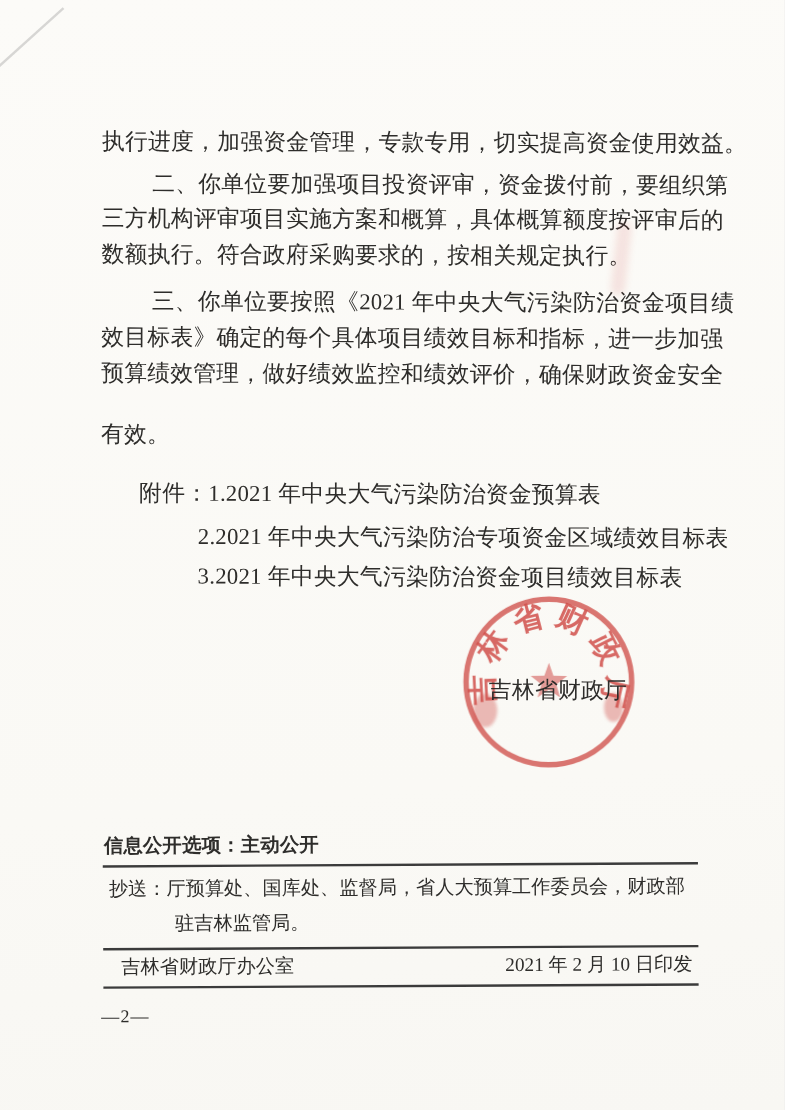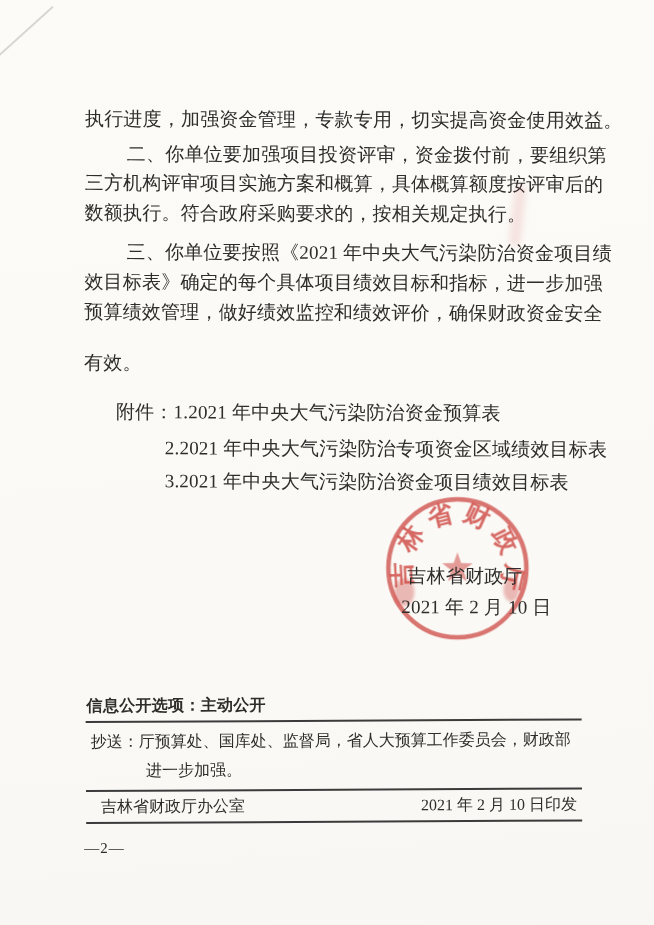--- a/index.html
+++ b/index.html
@@ -58,28 +58,27 @@
         <path id="sealArc" d="M 33.4 94.9 A 47 47 0 1 1 118.6 94.9" fill="none"></path>
       </defs>
       <circle class="seal-ring" cx="76" cy="75" r="69"></circle>
       <text class="seal-text"><textPath href="#sealArc" startOffset="2">吉林省财政厅</textPath></text>
       <polygon class="seal-star" points="76,59 79.8,69.7 91.2,70.1 82.2,77 85.4,87.9 76,81.5 66.6,87.9 69.8,77 60.8,70.1 72.2,69.7"></polygon>
       <ellipse class="seal-smudge" cx="23" cy="99" rx="10" ry="14"></ellipse>
       <ellipse class="seal-smudge" cx="130" cy="96" rx="8" ry="12"></ellipse>
     </svg>
 
     <div class="bl sig" style="left:409px;top:564px">吉林省财政厅</div>
-    <div class="bl sig" style="left:403px;top:595px">2021 年 2 月 10 日</div>
   </div>
 
   <div class="footer-wrap">
     <div class="ft ft-bold" style="left:87px;top:697px">信息公开选项：主动公开</div>
     <div class="rule" style="top:721px"></div>
     <div class="ft" style="left:91px;top:733px">抄送：厅预算处、国库处、监督局，省人大预算工作委员会，财政部</div>
-    <div class="ft" style="left:146px;top:762px">进一步加强。</div>
+    <div class="ft" style="left:146px;top:762px">驻吉林监管局。</div>
     <div class="rule" style="top:790px"></div>
     <div class="ft" style="left:101px;top:798px">吉林省财政厅办公室</div>
     <div class="ft" style="left:421px;top:798px">2021 年 2 月 10 日印发</div>
     <div class="rule" style="top:822px"></div>
     <div class="page-num" style="left:84px;top:840px">—2—</div>
   </div>
 
 </div>
 
 </body></html>

